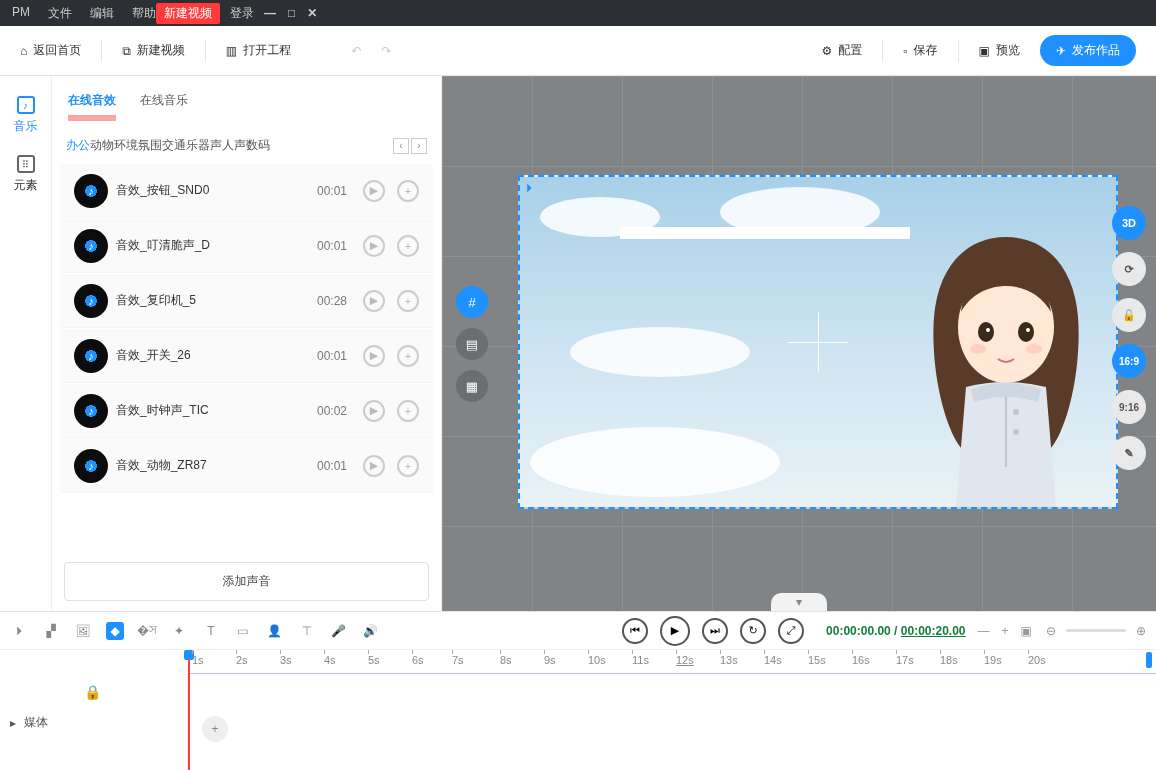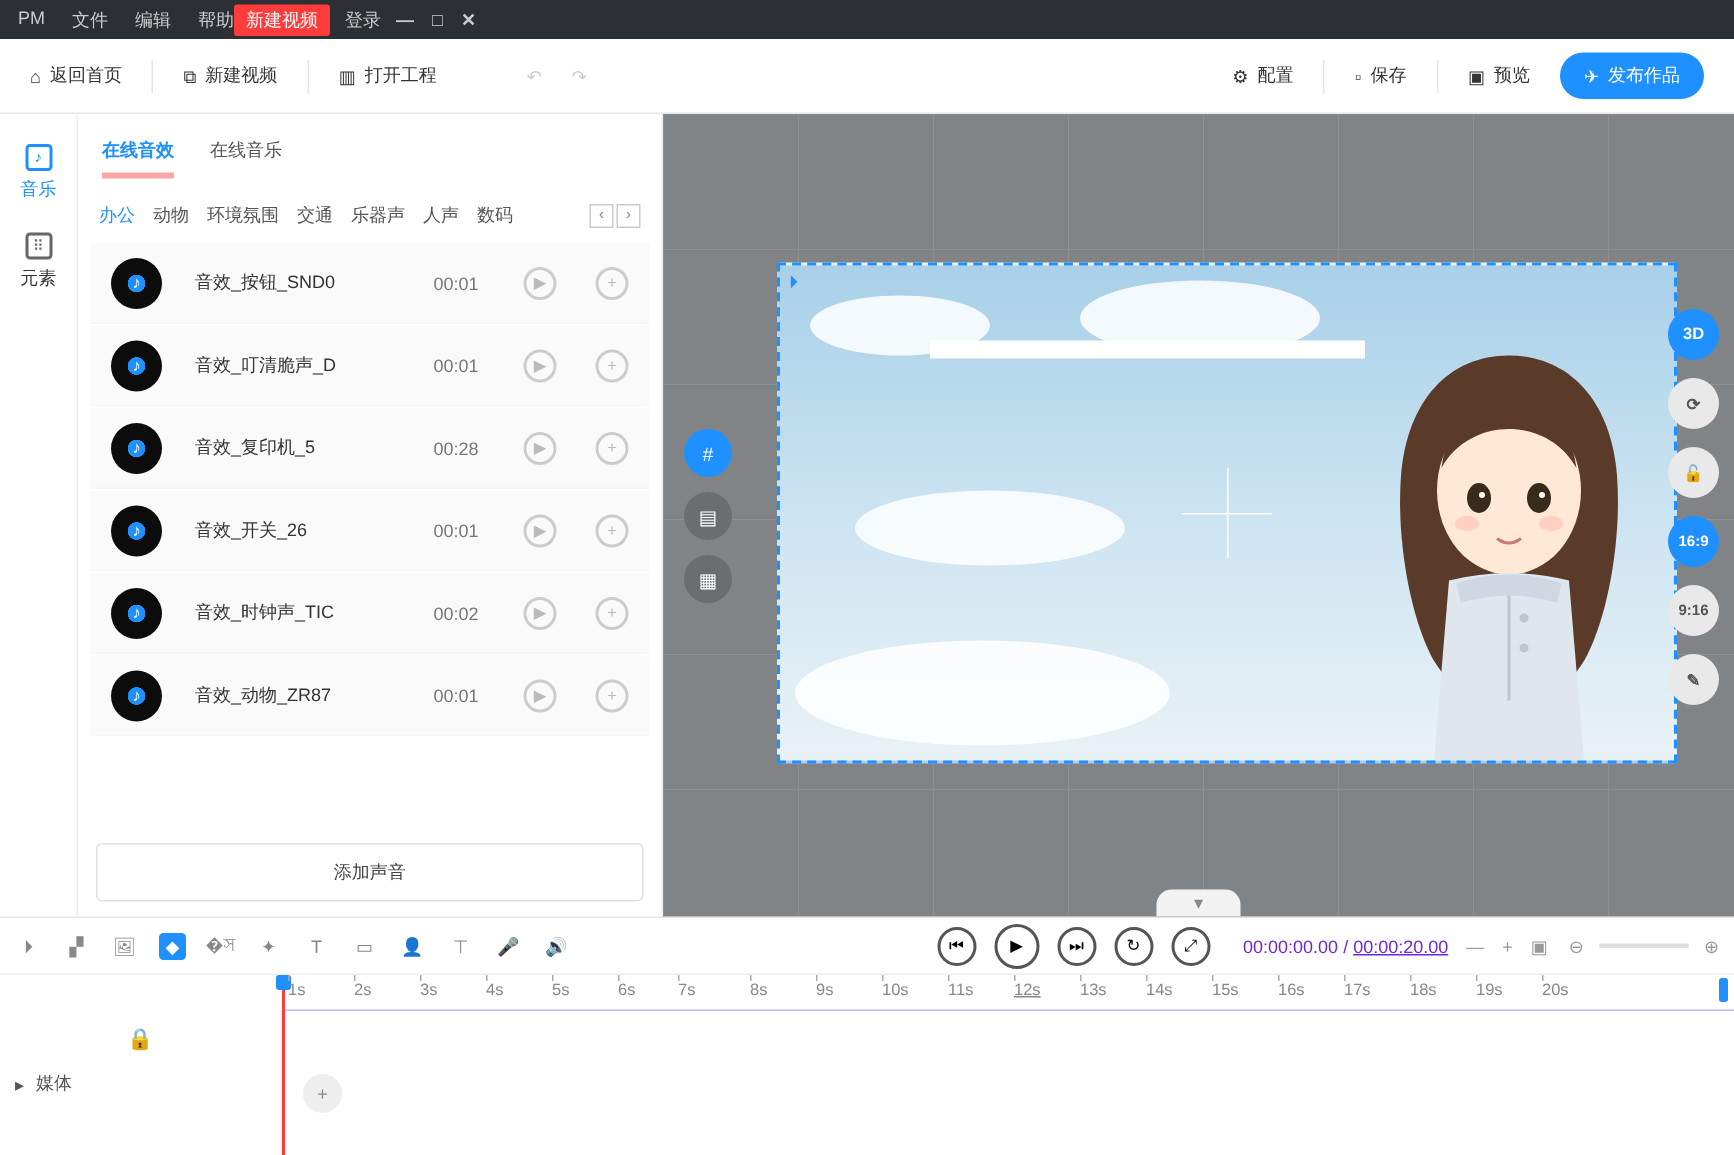--- a/index.html
+++ b/index.html
@@ -17,34 +17,34 @@
 .toolbar .spacer{flex:1}
 .pubbtn{background:#1e90ff;color:#fff;padding:7px 16px;border-radius:16px;display:flex;align-items:center;gap:6px}
 .midrow{flex:1;display:flex;min-height:0;border-bottom:1px solid #e5e5e5}
 .leftnav{width:52px;border-right:1px solid #eee;display:flex;flex-direction:column;align-items:center;padding-top:20px;gap:20px;color:#333}
 .leftnav .nitem{display:flex;flex-direction:column;align-items:center;gap:4px;cursor:pointer}
 .leftnav .nitem.active{color:#1e90ff}
 .nicon{width:18px;height:18px;border:2px solid currentColor;border-radius:3px;display:flex;align-items:center;justify-content:center;font-size:10px}
 .panel{width:390px;border-right:1px solid #eee;display:flex;flex-direction:column}
 .tabs{display:flex;gap:24px;padding:16px 16px 10px}
 .tabs span{cursor:pointer;color:#555;padding-bottom:6px}
-.tabs span.active{color:#1e90ff;border-bottom:4px solid #fca5a5;font-weight:bold}
+.tabs span.active{color:#1e90ff;border-bottom:6px solid #fca5a5;font-weight:bold}
 .searchwrap{padding:2px 14px 10px}
 .search{position:relative}
 .search input{width:100%;height:32px;border:1px solid #e3e3e3;border-radius:3px;padding:0 30px 0 10px;outline:none}
 .search .sicn{position:absolute;right:10px;top:8px;color:#aaa}
-.cats{display:flex;align-items:center;gap:12px;padding:6px 14px 10px;color:#555}
+.cats{display:flex;align-items:center;padding:6px 14px 10px;color:#555}
 .cats span{cursor:pointer}
 .cats span.active{color:#1e90ff}
 .cats .arrows{margin-left:auto;display:flex;gap:2px}
 .arrbox{width:16px;height:16px;border:1px solid #ccc;display:flex;align-items:center;justify-content:center;color:#888;font-size:10px}
 .listwrap{flex:1;overflow:auto;position:relative}
 .listwrap::-webkit-scrollbar{width:8px}
 .listwrap::-webkit-scrollbar-thumb{background:#d2d2d2;border-radius:4px}
-.sitem{height:54px;display:flex;align-items:center;padding:0 14px;gap:22px;border-bottom:1px solid #f5f5f5;background:#fafafa;margin:0 8px 1px;border-radius:2px}
+.sitem{height:54px;display:flex;align-items:center;padding:0 14px;gap:8px;border-bottom:1px solid #f5f5f5;background:#fafafa;margin:0 8px 1px;border-radius:2px}
 .disc{width:34px;height:34px;border-radius:50%;background:radial-gradient(circle,#1e90ff 0 24%,#0c0c0c 25% 100%);position:relative;flex-shrink:0}
 .disc::after{content:"♪";position:absolute;left:50%;top:50%;transform:translate(-50%,-50%);color:#fff;font-size:11px}
 .sname{flex:1;color:#333;white-space:nowrap;overflow:hidden;text-overflow:ellipsis}
 .sdur{color:#777;margin-right:4px}
 .cirb{width:22px;height:22px;border:2px solid #ccc;border-radius:50%;display:flex;align-items:center;justify-content:center;color:#bbb;margin-left:4px;cursor:pointer;font-size:11px}
 .addsnd{margin:10px 12px;border:1px solid #e0e0e0;border-radius:4px;text-align:center;padding:10px;color:#444;cursor:pointer}
 .canvas{flex:1;background:#808487;position:relative;overflow:hidden}
 .grid{position:absolute;inset:0;background-image:linear-gradient(#8d9194 1px,transparent 1px),linear-gradient(90deg,#8d9194 1px,transparent 1px);background-size:90px 90px}
 .frame{position:absolute;left:76px;top:99px;width:600px;height:334px;border:2px dashed #1e90ff;background:linear-gradient(180deg,#a8d0e8 0%,#cfe5f2 55%,#e9f2f6 100%);overflow:hidden}
 .camicon{position:absolute;left:6px;top:4px;color:#1e90ff}
@@ -64,21 +64,21 @@
 .rbtn.small{font-size:10px}
 .arrowdown{position:absolute;bottom:0;left:50%;transform:translateX(-50%);width:56px;height:18px;background:#f2f2f2;border-radius:10px 10px 0 0;display:flex;align-items:center;justify-content:center;color:#888}
 .tlarea{height:158px;display:flex;flex-direction:column;background:#fff}
 .tltool{height:38px;display:flex;align-items:center;padding:0 10px;gap:14px;border-bottom:1px solid #eee}
 .ticn{width:18px;height:18px;color:#888;cursor:pointer;display:flex;align-items:center;justify-content:center}
 .ticn.active{background:#1e90ff;color:#fff;border-radius:3px}
 .tltool .spacer{flex:1}
 .playctrls{display:flex;align-items:center;gap:12px}
 .pcir{width:26px;height:26px;border:2px solid #555;border-radius:50%;display:flex;align-items:center;justify-content:center;cursor:pointer;font-size:11px}
 .pcir.big{width:30px;height:30px}
-.timecode{color:#6d28d9;font-weight:normal;margin-left:10px}
+.timecode{color:#15803d;font-weight:bold;margin-left:10px}
 .timecode .total{text-decoration:underline}
 .zoomctl{display:flex;align-items:center;gap:10px;color:#999;margin-left:auto}
 .ruler{height:24px;position:relative;border-bottom:1px solid #c4b5fd;margin-left:188px}
 .tick{position:absolute;top:4px;color:#888;font-size:11px}
 .tick::before{content:"";position:absolute;left:0;top:-4px;width:1px;height:4px;background:#aaa}
 .playhead{position:absolute;left:0;top:0;width:2px;height:120px;background:#ff3b3b}
 .playhead::before{content:"";position:absolute;left:-4px;top:0;width:10px;height:10px;background:#1e90ff;border-radius:2px}
 .endmark{position:absolute;right:4px;top:2px;width:6px;height:16px;background:#1e90ff;border-radius:2px}
 .tracks{flex:1;display:flex}
 .trhead{width:188px;border-right:1px solid #eee;padding:10px;display:flex;flex-direction:column;gap:14px}

